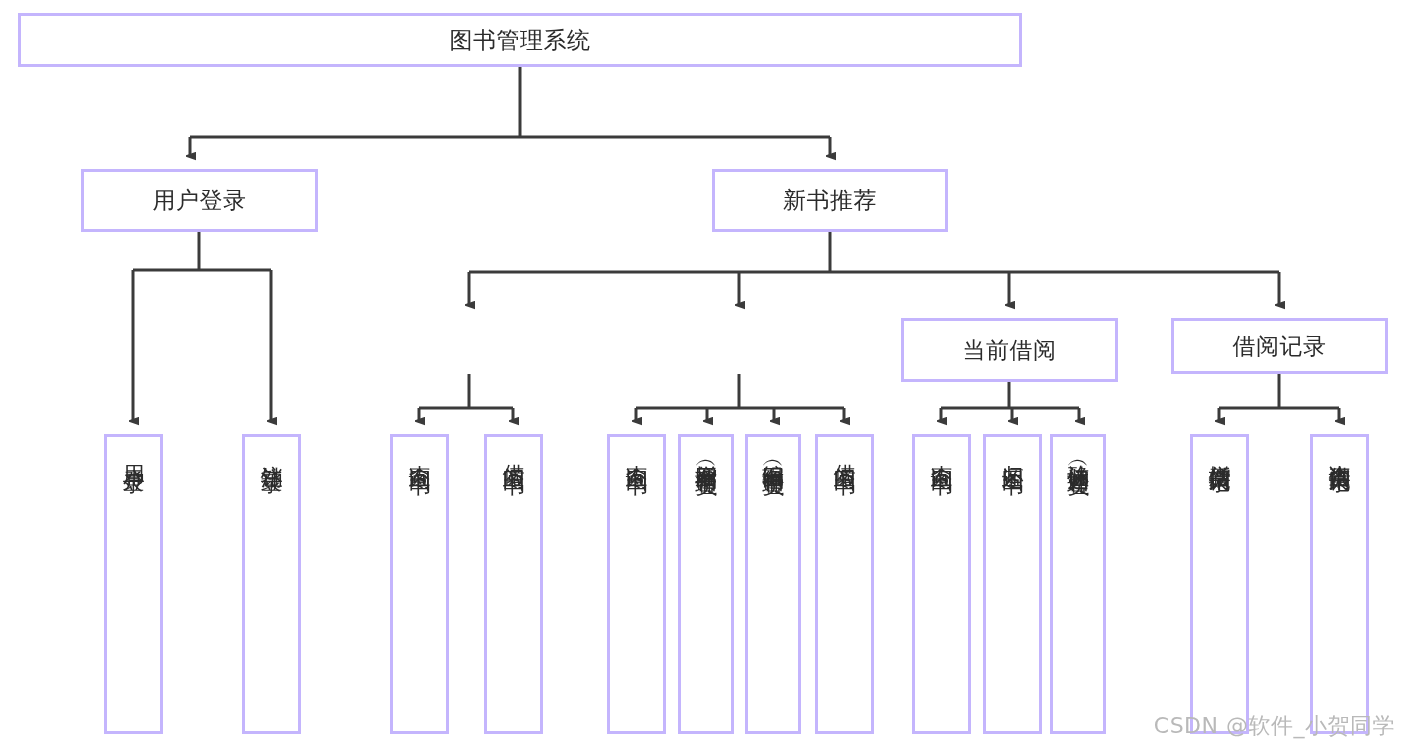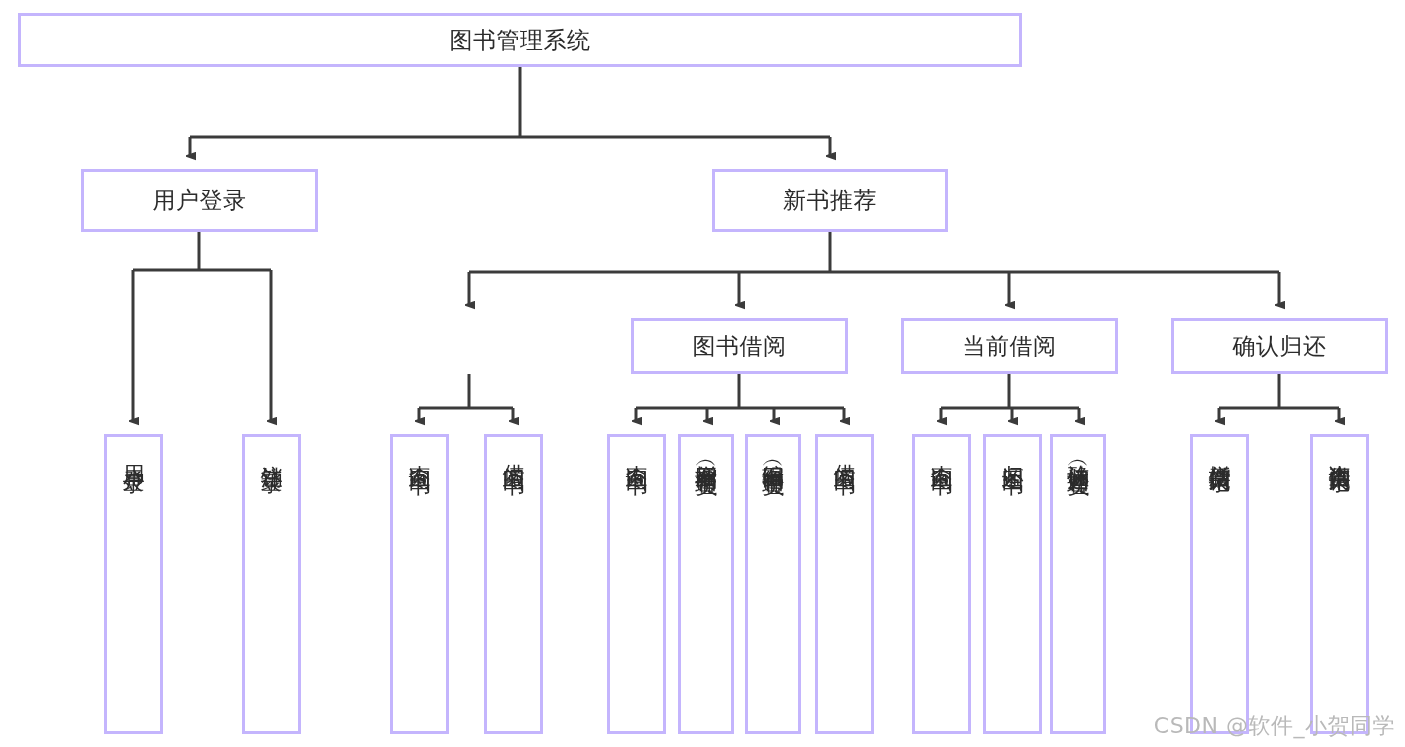--- a/index.html
+++ b/index.html
@@ -121,28 +121,25 @@
     <span class="node-label">图书管理系统</span>
   </div>
 
   <div class="node" style="left:81px;top:169px;width:237px;height:63px;">
     <span class="node-label">用户登录</span>
   </div>
   <div class="node" style="left:712px;top:169px;width:236px;height:63px;">
     <span class="node-label">新书推荐</span>
   </div>
 
-  <div class="node" style="left:631px;top:318px;width:217px;height:56px;">
-    <span class="node-label">图书借阅</span>
-  </div>
-  <div class="node" style="left:901px;top:318px;width:217px;height:56px;">
+  <div class="node" style="left:901px;top:318px;width:217px;height:64px;">
     <span class="node-label">当前借阅</span>
   </div>
   <div class="node" style="left:1171px;top:318px;width:217px;height:56px;">
-    <span class="node-label">确认归还</span>
+    <span class="node-label">借阅记录</span>
   </div>
 
   <div class="node leaf" style="left:104px;top:434px;width:59px;height:300px;">
     <span class="node-label">用户登录</span>
   </div>
   <div class="node leaf" style="left:242px;top:434px;width:59px;height:300px;">
     <span class="node-label">注销登录</span>
   </div>
 
   <div class="node leaf" style="left:390px;top:434px;width:59px;height:300px;">

